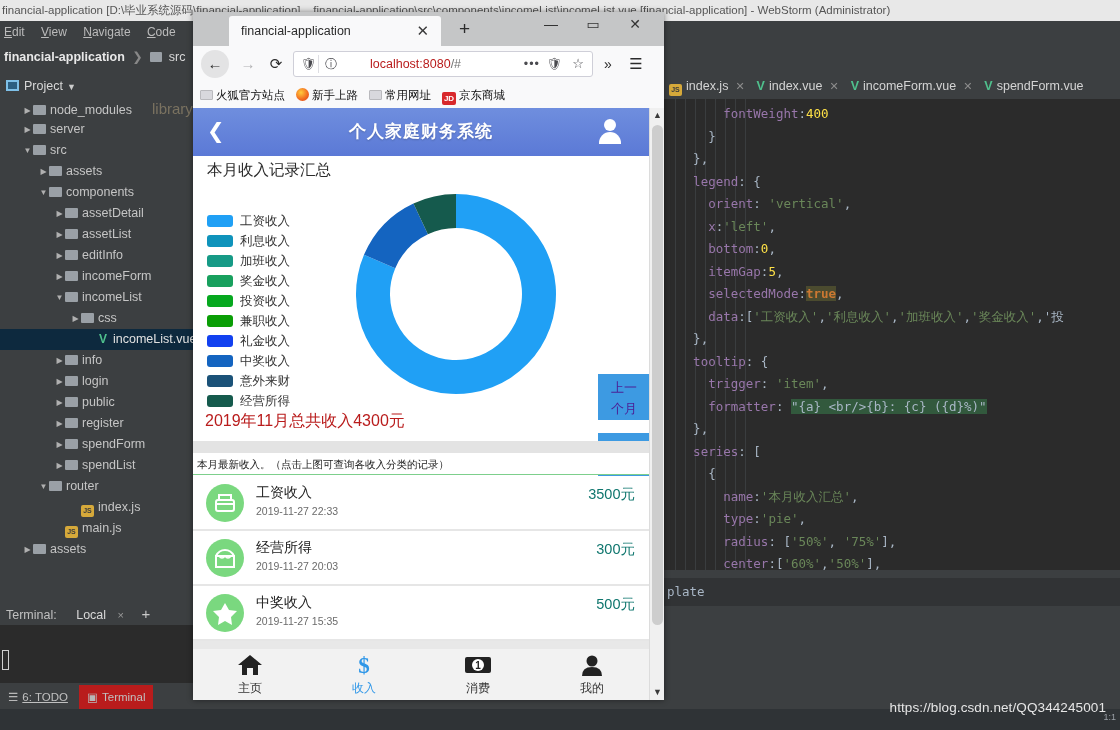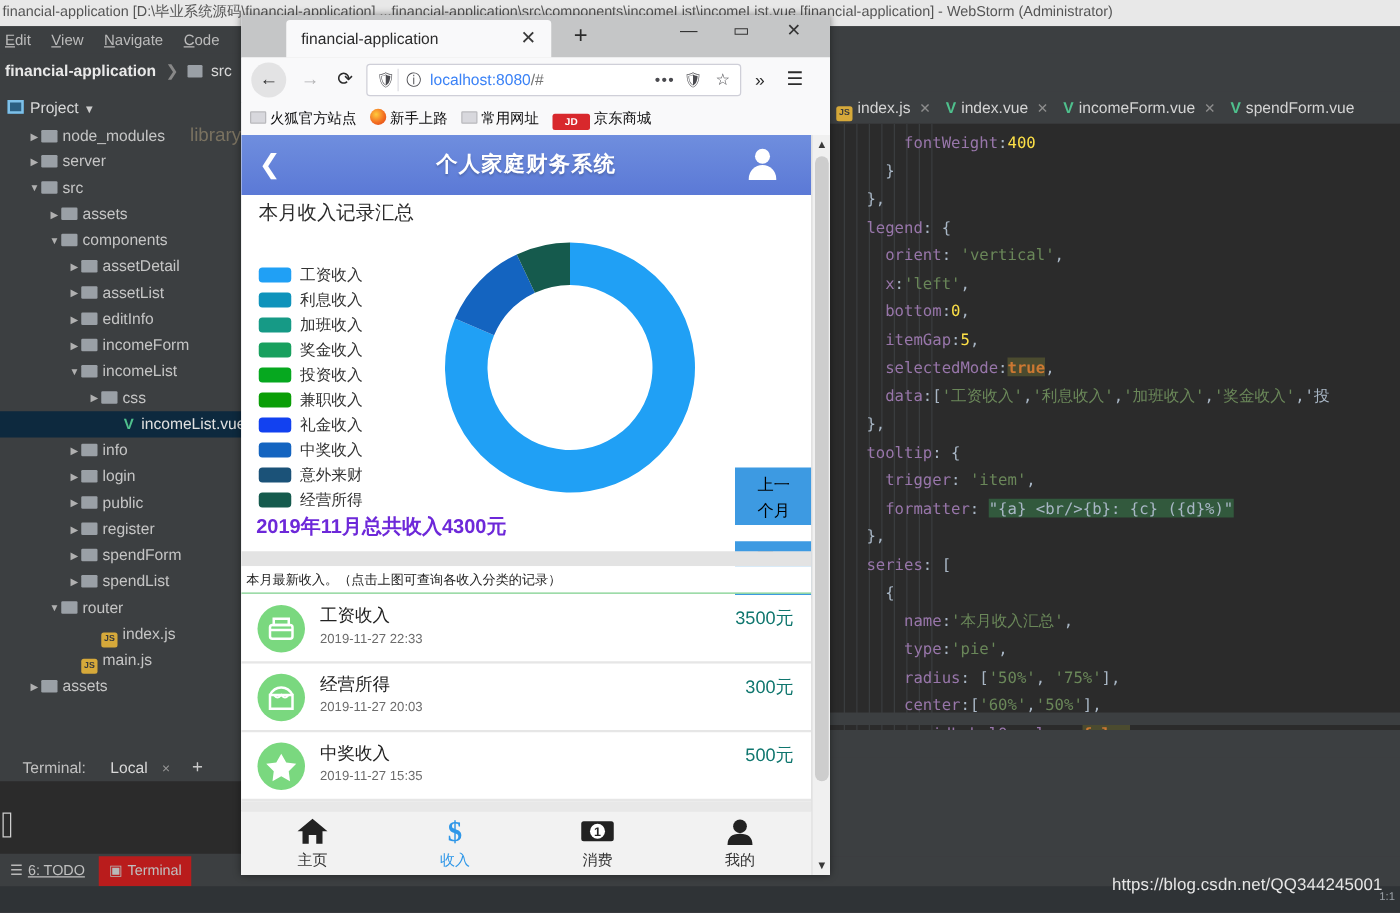--- a/index.html
+++ b/index.html
@@ -70,21 +70,21 @@
     border-radius: 2px; margin-right: 4px; vertical-align: -2px;
     font-size: 7px; color: #3b3b3b; text-align: center; line-height: 12px; font-weight: bold;
   }
   .t-label { color: #c5c5c5; }
   .t-extra { color: #7a7260; font-size: 15px; margin-left: 20px; }
 
   .term-bar {
     position: absolute; left: 0; top: 603px; width: 196px; height: 22px;
     font-size: 12.5px; line-height: 22px; color: #c0c0c0;
   }
-  .term-bar .tb-lab { margin-left: 18px; }
+  .term-bar .tb-lab { margin-left: 6px; }
   .term-bar .tb-tab { margin-left: 16px; color: #d8d8d8; }
   .term-bar .tb-x { margin-left: 8px; color: #999; font-size: 11px; }
   .term-bar .tb-plus { margin-left: 14px; color: #c9c9c9; font-size: 15px; }
   .term-body {
     position: absolute; left: 0; top: 625px; width: 196px; height: 58px;
     background: #2b2b2b;
   }
   .term-caret {
     position: absolute; left: 2px; top: 650px; width: 7px; height: 20px;
     border: 1px solid #cfcfcf;
@@ -186,21 +186,21 @@
     color: #2b2b2b; font-size: 15px; line-height: 28px; text-align: center; }
   .urlbar {
     position: absolute; left: 100px; top: 5px; width: 300px; height: 26px;
     background: #fff; border: 1px solid #cfcfd8; border-radius: 3px;
     font-size: 12.5px; line-height: 24px; color: #0c0c0d;
   }
   .urlbar .shield { position: absolute; left: 7px; top: 0; color: #4a4a4f; font-size: 12px; }
   .urlbar .sep { position: absolute; left: 24px; top: 3px; width: 1px; height: 18px; background: #dedee3; }
   .urlbar .info { position: absolute; left: 31px; top: 0; color: #4a4a4f; font-size: 12px; }
   .urlbar .u-text { position: absolute; left: 50px; top: 0; white-space: nowrap; overflow: hidden; width: 150px; }
-  .urlbar .u-host { color: #3b82f6; }
+  .urlbar .u-host { color: #b91c1c; margin-left: 26px; }
   .urlbar .u-path { color: #737373; }
   .urlbar .dots { position: absolute; right: 52px; top: 0; color: #4a4a4f; letter-spacing: 1px; }
   .urlbar .pocket { position: absolute; right: 30px; top: 0; color: #4a4a4f; font-size: 12px; }
   .urlbar .star { position: absolute; right: 8px; top: 0; color: #4a4a4f; font-size: 13px; }
   .nav-chev { position: absolute; left: 404px; top: 4px; width: 22px; height: 28px;
     color: #2b2b2b; font-size: 14px; line-height: 28px; text-align: center; }
   .nav-menu { position: absolute; left: 430px; top: 4px; width: 26px; height: 28px;
     color: #2b2b2b; font-size: 15px; line-height: 28px; text-align: center; }
 
   .ff-bookmarks {
@@ -212,21 +212,21 @@
   .bm .bfold {
     display: inline-block; width: 13px; height: 10px; background: #d8d8dd;
     border: 1px solid #b9b9bd; border-radius: 1px; vertical-align: -1px; margin-right: 3px;
   }
   .bm .bfox {
     display: inline-block; width: 13px; height: 13px; border-radius: 50%;
     background: radial-gradient(circle at 38% 35%, #ffcb3d 0%, #f36f21 55%, #d93b14 100%);
     vertical-align: -2px; margin-right: 3px;
   }
   .bm .bjd {
-    display: inline-block; width: 30px; height: 13px; background: #d8282c; color: #fff;
+    display: inline-block; width: 14px; height: 13px; background: #d8282c; color: #fff;
     font-size: 8px; font-weight: bold; text-align: center; line-height: 13px;
     border-radius: 2px; vertical-align: -2px; margin-right: 3px;
   }
 
   
   .page {
     position: absolute; left: 0; top: 96px; width: 471px; height: 592px;
     background: #fff; overflow: hidden;
   }
   .app-header {
@@ -250,28 +250,28 @@
   .chart-zone { position: absolute; left: 0; top: 78px; width: 456px; height: 220px; }
   .legend { position: absolute; left: 14px; top: 24px; width: 125px; }
   .leg-row { height: 20px; line-height: 20px; white-space: nowrap; }
   .leg-sw {
     display: inline-block; width: 26px; height: 12px; border-radius: 3px;
     vertical-align: -2px; margin-right: 7px;
   }
   .leg-lab { font-size: 12.5px; color: #333; }
   .donut-wrap { position: absolute; left: 158px; top: 0px; width: 250px; height: 215px; }
   .mbtn {
-    position: absolute; width: 62px; height: 46px; background: #3d9ae2; color: #000000;
+    position: absolute; width: 52px; height: 46px; background: #3d9ae2; color: #4c1d95;
     font-size: 13px; line-height: 21px; text-align: center; padding-top: 3px;
   }
   .mbtn.prev { right: 14px; top: 266px; }
   .mbtn.next { right: 14px; top: 325px; }
 
   .total-line {
-    position: absolute; left: 12px; top: 303px; font-size: 16px; color: #6d28d9; font-weight: bold;
+    position: absolute; left: 12px; top: 303px; font-size: 16px; color: #b91c1c;
   }
   .gray-gap {
     position: absolute; left: 0; top: 333px; width: 456px; height: 12px; background: #e3e3e3;
   }
   .latest-hint {
     position: absolute; left: 0; top: 345px; width: 456px; height: 22px;
     font-size: 10.5px; color: #222; line-height: 22px; padding-left: 4px;
     border-bottom: 1.5px solid #7dcf8c; background:#fff;
   }
   .inc-list { position: absolute; left: 0; top: 368px; width: 456px; }
@@ -419,20 +419,21 @@
         <div class="ln">    <span class="k-prop">series</span>: [</div>
         <div class="ln">      {</div>
         <div class="ln">        <span class="k-prop">name</span>:<span class="k-str">'本月收入汇总'</span>,</div>
         <div class="ln">        <span class="k-prop">type</span>:<span class="k-str">'pie'</span>,</div>
         <div class="ln">        <span class="k-prop">radius</span>: [<span class="k-str">'50%'</span>, <span class="k-str">'75%'</span>],</div>
         <div class="ln">        <span class="k-prop">center</span>:[<span class="k-str">'60%'</span>,<span class="k-str">'50%'</span>],</div>
         <div class="ln">        <span class="k-prop">avoidLabelOverlap</span>: <span class="k-kw k-hl2">false</span></div>
       </div>
   </div>
   <div class="editor-scroll-lo"></div>
+  <div class="editor-footer">plate</div>
   <div class="editor-lowerpane"></div>
 
   <div class="ff">
 
     <div class="ff-tabstrip">
       <div class="ff-tab">
         <span>financial-application</span>
         <span class="ff-tab-close">✕</span>
       </div>
       <div class="ff-newtab">+</div>

